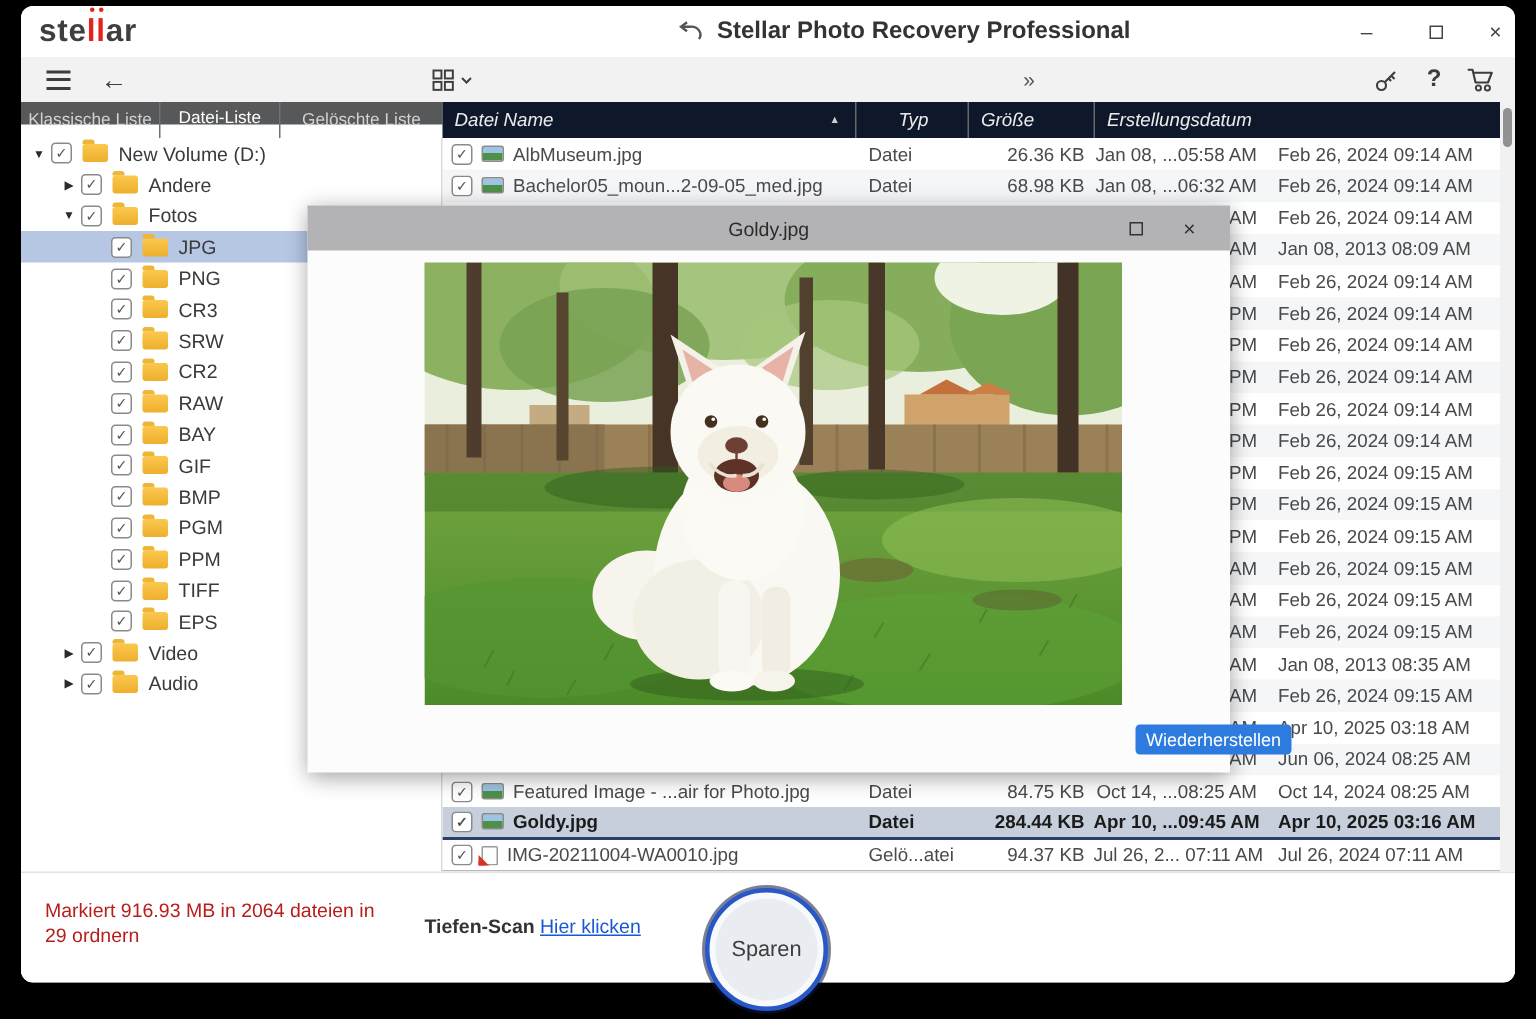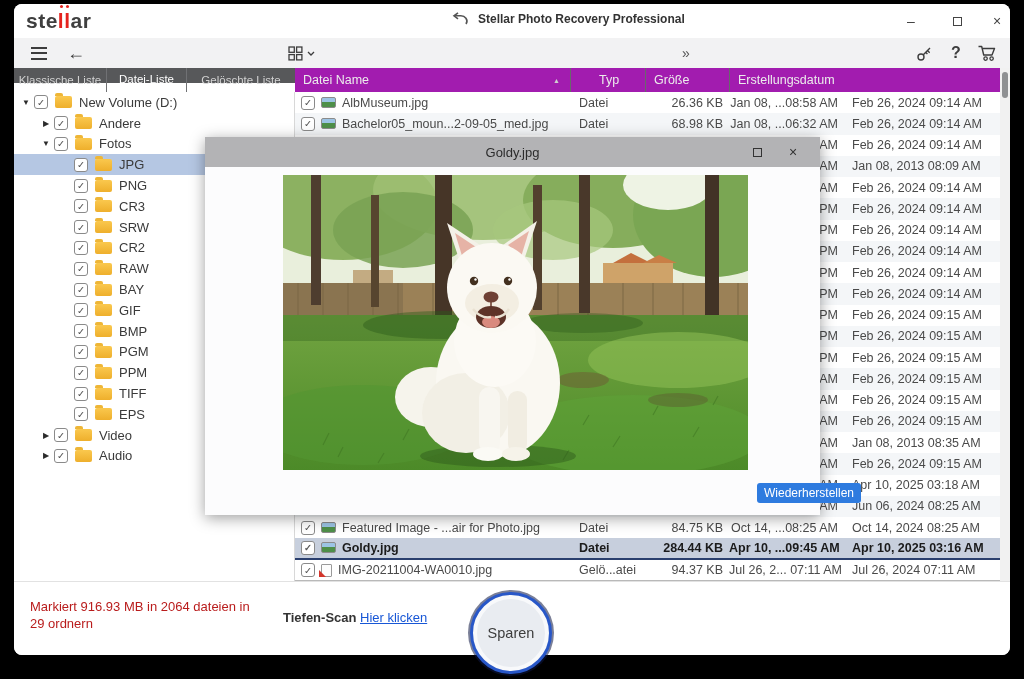--- a/index.html
+++ b/index.html
@@ -5,21 +5,21 @@
   * { margin:0; padding:0; box-sizing:border-box; }
   html,body { width:1024px; height:679px; background:#000; font-family:"Liberation Sans", sans-serif; overflow:hidden; position:relative; }
 
   .window { position:absolute; left:14px; top:4px; width:996px; height:651px; background:#fff; border-radius:8px; overflow:hidden; }
 
   
   .titlebar { position:absolute; left:0; top:0; width:996px; height:34px; background:#fff;padding-left:30px; }
   .logo { position:absolute; left:12px; top:5px; font-size:21px; font-weight:bold; color:#3f3f3f; letter-spacing:.5px; }
   .logo .accent { position:relative; color:#e5231e; }
   .logo .accent i { position:absolute; left:2px; top:-4px; width:3px; height:3px; border-radius:50%; background:#e5231e; box-shadow:6px 0 0 #e5231e; font-style:normal; }
-  .apptitle { position:absolute; left:436px; top:8px; display:flex; align-items:center; gap:8px; color:#333; font-size:12px; font-weight:bold; }
+  .apptitle { position:absolute; left:436px; top:8px; display:flex; align-items:center; gap:8px; color:#333; font-size:16px; font-weight:bold; }
   .winctl { position:absolute; top:6px; width:30px; height:22px; display:flex; align-items:center; justify-content:center; color:#444; font-size:14px; cursor:default; }
   .ctl-min { left:882px; }
   .ctl-max { left:928px; }
   .ctl-close { left:968px; }
   .maxbox { width:9px; height:9px; border:1.2px solid #444; display:inline-block; }
 
   
   .toolbar { position:absolute; left:0; top:34px; width:996px; height:30px; background:#f2f2f3; }
   .tbicon { position:absolute; top:4px; height:22px; display:flex; align-items:center; justify-content:center; color:#3d3d3d; }
   .hamb { left:14px; width:22px; flex-direction:column; gap:3.5px; }
@@ -47,21 +47,21 @@
   .treepanel { position:absolute; left:0; top:88px; width:281px; height:489px; background:#fff; border-right:1px solid #d8d8d8; overflow:hidden; }
   .tree-row { height:20.8px; display:flex; align-items:center; font-size:13px; color:#3a3a3a; white-space:nowrap; }
   .tree-row.selected { background:#b5c7e3; }
   .expander { width:16px; font-size:8px; color:#2b2b2b; text-align:center; flex:0 0 16px; }
   .cb { width:14px; height:14px; border:1.4px solid #8a8a8a; border-radius:3px; font-size:9.5px; color:#555; display:inline-flex; align-items:center; justify-content:center; background:#fff; flex:0 0 14px; }
   .folder { width:17px; height:12px; background:linear-gradient(#fac84e,#eeaf2c); border-radius:2px; position:relative; margin:0 6px 0 7px; flex:0 0 17px; }
   .folder::before { content:""; position:absolute; left:0; top:-3px; width:8px; height:3px; background:#eeb637; border-radius:2px 2px 0 0; }
   .tree-label { padding-left:1px; }
 
   
-  .thead { position:absolute; left:281px; top:64px; width:715px; height:24px; background:#a21caf; display:flex; color:#ececec; font-size:12.5px; }
+  .thead { position:absolute; left:281px; top:64px; width:715px; height:24px; background:#0f172a; display:flex; color:#ececec; font-size:12.5px;font-style:italic; }
   .hcell { display:flex; align-items:center; border-left:1px solid #68696b; padding-left:8px; }
   .hcell:first-child { border-left:none; }
   .h-name{ width:275px; position:relative; } .h-typ{ width:75px;padding-left:28px; } .h-size{ width:84px; } .h-erst{ width:116px; } .h-mod{ width:155px; }
   .sortasc { position:absolute; right:10px; font-size:7px; color:#cfcfcf; }
   .tbody { position:absolute; left:281px; top:88px; width:705px; height:489px; overflow:hidden; border-bottom:1px solid #b9b9b9; }
   .trow { height:21.26px; display:flex; align-items:center; font-size:12.5px; color:#4a4a4a; background:#fff; }
   .trow.alt { background:#f4f6f8; }
   .trow.selrow { background:#c7cfdd; color:#1b1b1b; font-weight:bold; border-bottom:2px solid #2a3f6e; }
   .cell { overflow:hidden; white-space:nowrap; }
   .c-name { width:275px; display:flex; align-items:center; padding-left:6px; gap:6px; }
@@ -297,21 +297,21 @@
 
   <div class="tbody">
       <div class="trow">
         <div class="cell c-name">
           <span class="cb">✓</span>
           <span class="imgicon"></span>
           <span class="fname">AlbMuseum.jpg</span>
         </div>
         <div class="cell c-typ">Datei</div>
         <div class="cell c-size">26.36 KB</div>
-        <div class="cell c-erst">Jan 08, ...08:58 AM</div>
+        <div class="cell c-erst">Jan 08, ...05:58 AM</div>
         <div class="cell c-mod">Feb 26, 2024 09:14 AM</div>
       </div>
       <div class="trow alt">
         <div class="cell c-name">
           <span class="cb">✓</span>
           <span class="imgicon"></span>
           <span class="fname">Bachelor05_moun...2-09-05_med.jpg</span>
         </div>
         <div class="cell c-typ">Datei</div>
         <div class="cell c-size">68.98 KB</div>

